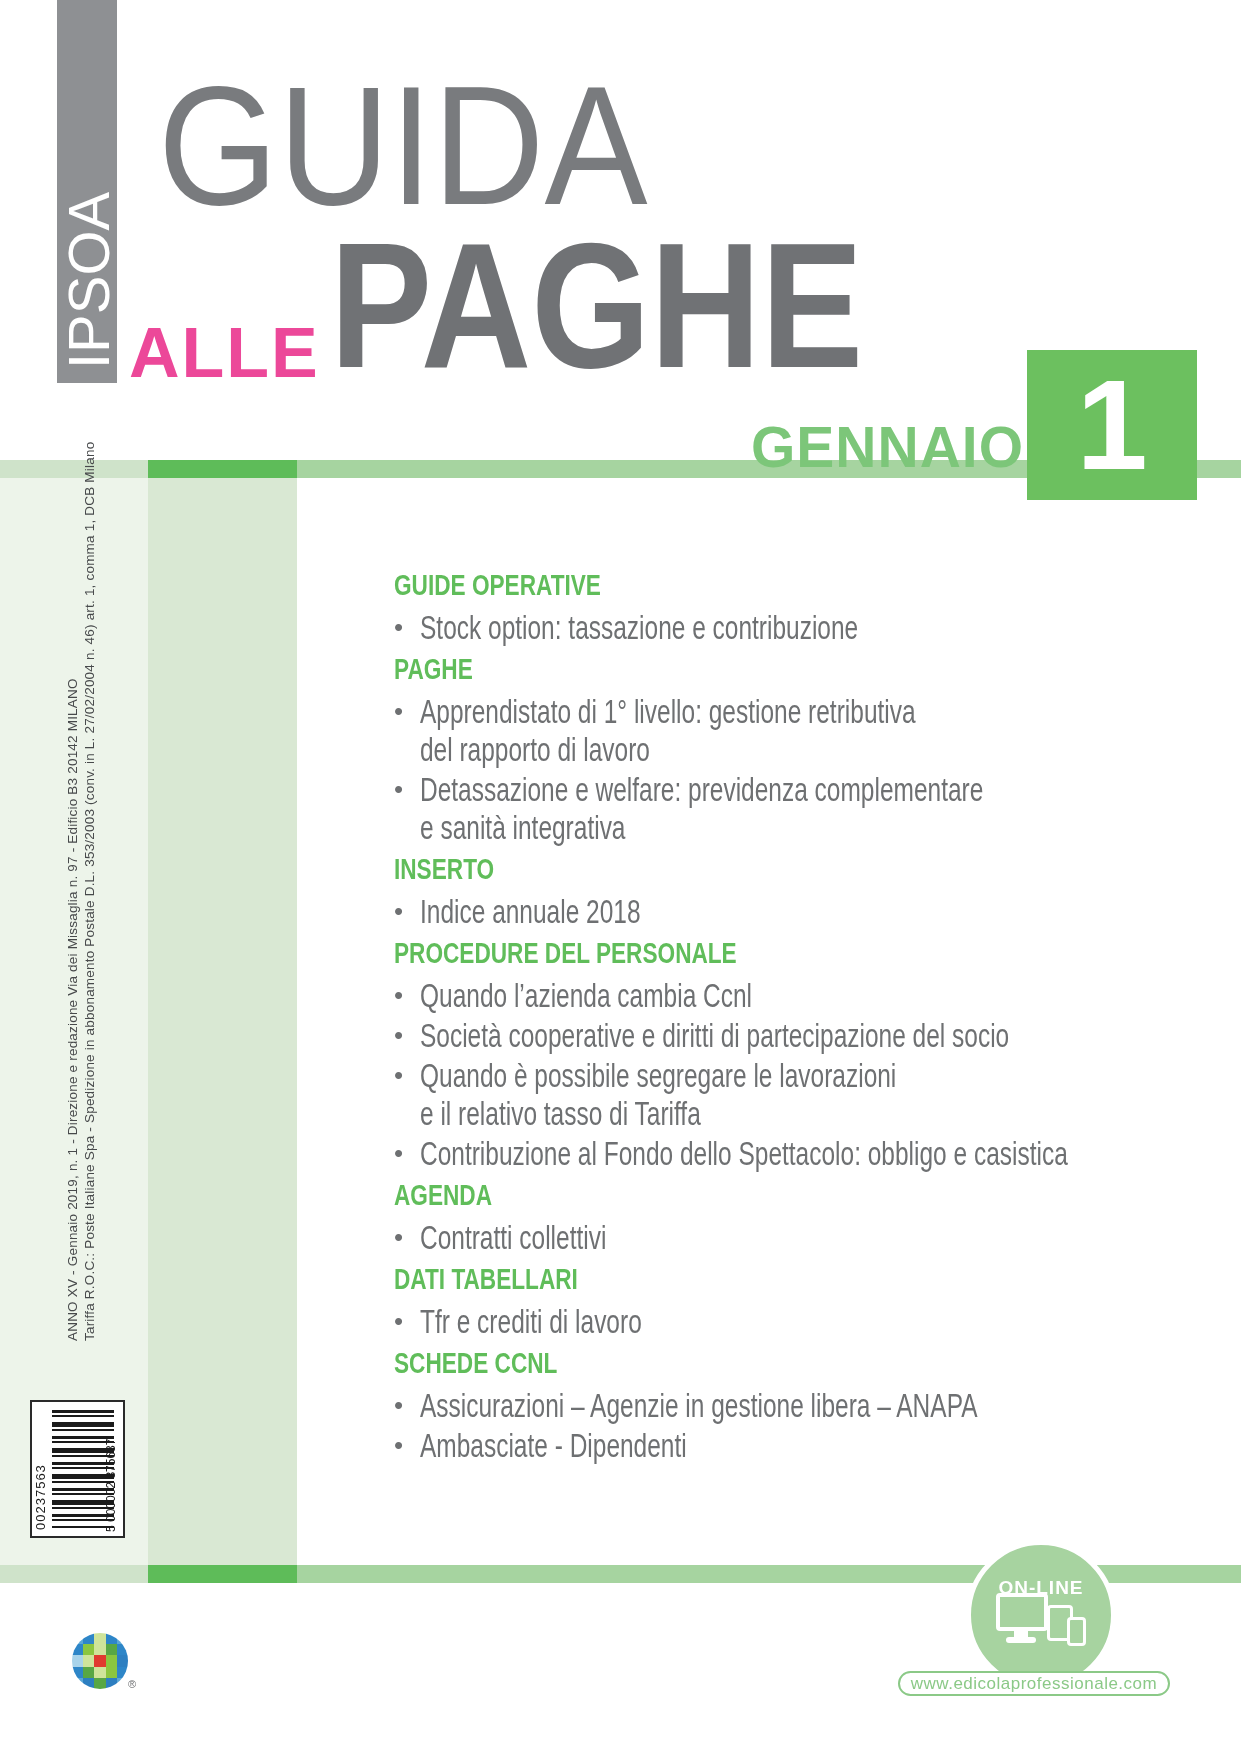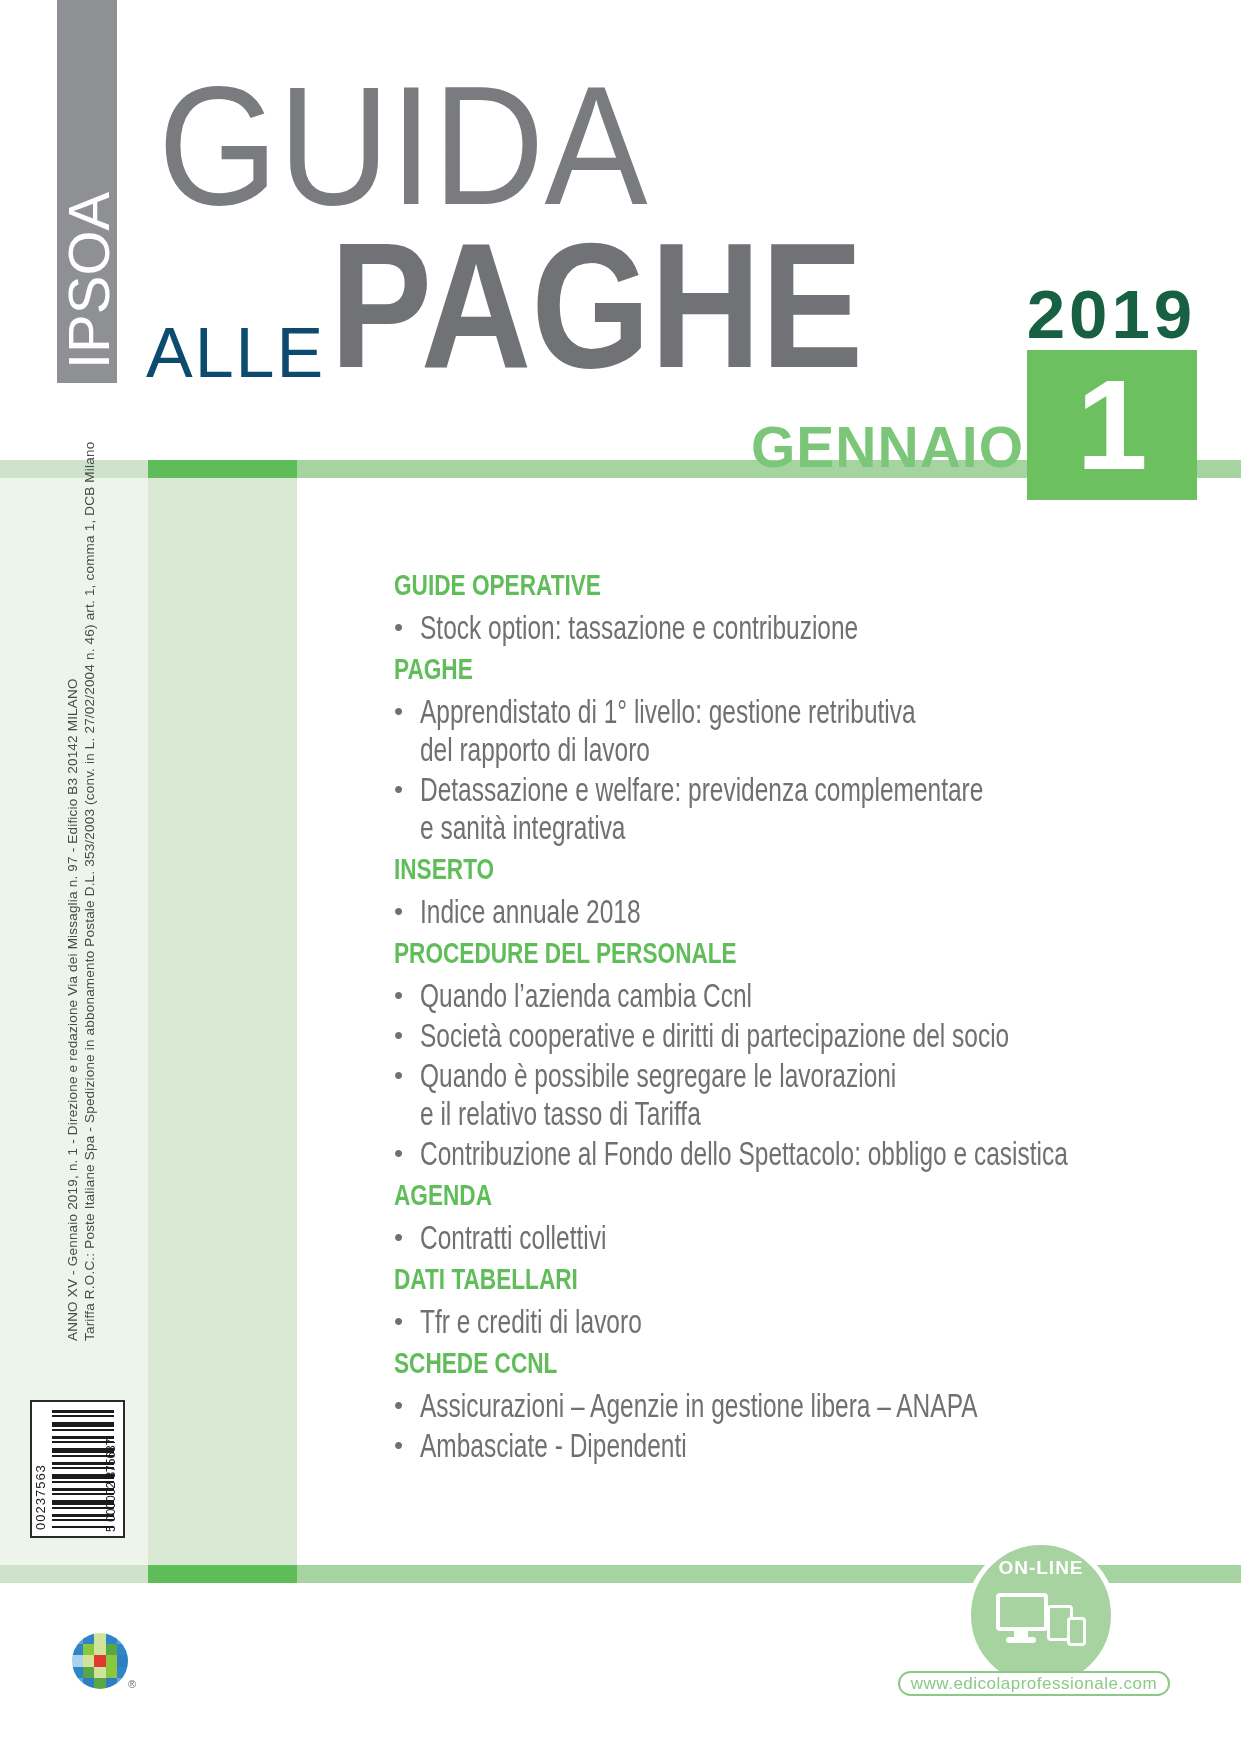--- a/index.html
+++ b/index.html
@@ -24,22 +24,22 @@
     position:absolute;left:60px;top:369px;width:190px;height:58px;
     transform:rotate(-90deg);transform-origin:0 0;
     font-size:58px;line-height:58px;color:#ffffff;letter-spacing:0px;font-weight:400;
   }
   .t-guida{
     position:absolute;left:158px;top:62px;
     font-size:168px;line-height:1;color:#797b7e;font-weight:400;
     transform:scaleX(0.92);transform-origin:0 0;white-space:nowrap;
   }
   .t-alle{
-    position:absolute;left:146px;top:318px;
-    font-size:70px;line-height:1;color:#0c4a6e;letter-spacing:2px;font-weight:400;white-space:nowrap;
+    position:absolute;left:129px;top:318px;
+    font-size:70px;line-height:1;color:#ec4899;letter-spacing:2px;font-weight:700;white-space:nowrap;
   }
   .t-paghe{
     position:absolute;left:330px;top:217px;
     font-size:178px;line-height:1;color:#707275;font-weight:700;
     transform:scaleX(0.86);transform-origin:0 0;white-space:nowrap;
   }
   .t-year{
     position:absolute;left:1026px;top:280px;width:171px;text-align:center;
     font-size:69px;line-height:1;color:#176043;font-weight:700;letter-spacing:4px;white-space:nowrap;
   }
@@ -98,21 +98,21 @@
   .wk-name{
     position:absolute;left:148px;top:1647px;
     font-size:41px;line-height:1;color:#54565a;font-weight:400;letter-spacing:0px;white-space:nowrap;
   }
   
   .online-circle{
     position:absolute;left:966px;top:1540px;width:140px;height:140px;border-radius:50%;
     background:#a7d3a0;border:5px solid #ffffff;box-sizing:content-box;z-index:6;
   }
   .online-label{
-    position:absolute;left:0;top:12px;width:100%;text-align:center;
+    position:absolute;left:0;top:32px;width:100%;text-align:center;
     font-size:19px;font-weight:700;color:#ffffff;letter-spacing:1px;
   }
   .dev{position:absolute;box-sizing:border-box;border:4px solid #ffffff;border-radius:4px;background:transparent;}
   .dev-monitor{left:25px;top:48px;width:52px;height:38px;}
   .dev-stand{position:absolute;left:43px;top:86px;width:14px;height:7px;background:#ffffff;}
   .dev-base{position:absolute;left:35px;top:92px;width:30px;height:6px;background:#ffffff;border-radius:3px;}
   .dev-tablet{left:76px;top:60px;width:26px;height:36px;border-width:3px;background:#a7d3a0;}
   .dev-phone{left:96px;top:72px;width:19px;height:29px;border-width:3px;background:#a7d3a0;}
   .website-pill{
     position:absolute;left:898px;top:1671px;width:272px;height:25px;box-sizing:border-box;
@@ -138,21 +138,20 @@
     <div class="seg1"></div>
     <div class="seg2"></div>
     <div class="seg3"></div>
   </div>
 
   <div class="ipsoa-block"></div>
   <div class="ipsoa-text">IPSOA</div>
   <div class="t-guida">GUIDA</div>
   <div class="t-alle">ALLE</div>
   <div class="t-paghe">PAGHE</div>
-  <div class="t-year">2019</div>
   <div class="t-month">GENNAIO</div>
   <div class="issue-box">
     <span class="issue-number">1</span>
   </div>
 
   <div class="toc" id="toc">
       <div class="toc-header">GUIDE OPERATIVE</div>
       <div class="toc-item">
         <span class="toc-bullet">•</span>
         <span class="toc-line">Stock option: tassazione e contribuzione</span>

